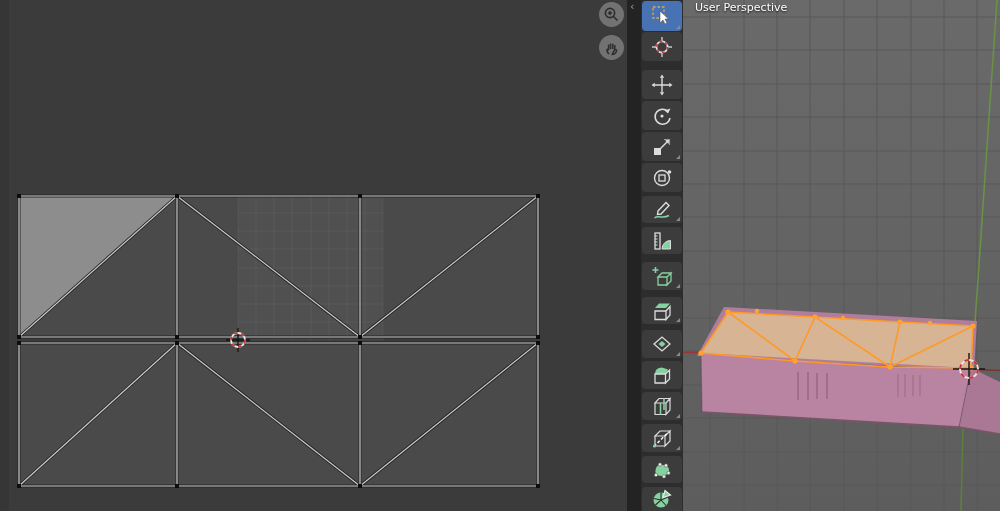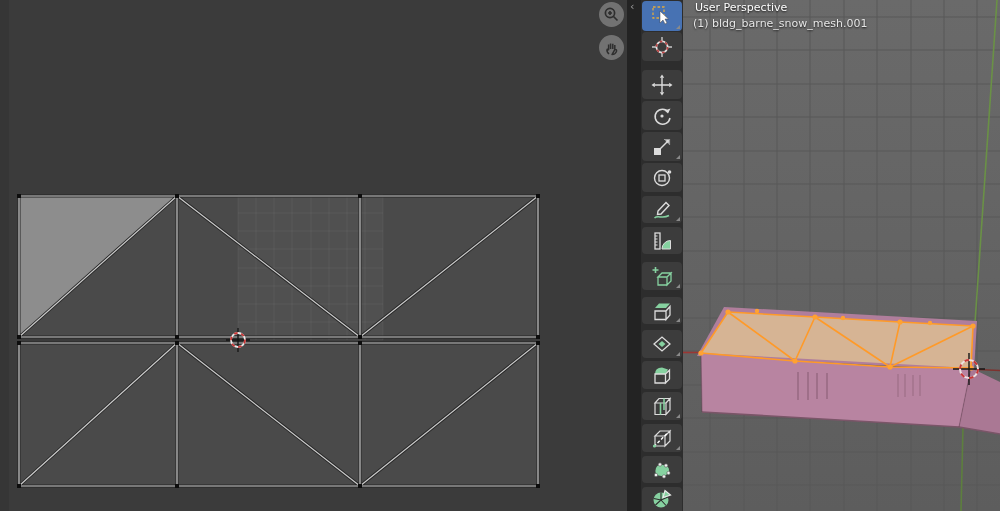--- a/index.html
+++ b/index.html
@@ -273,16 +273,15 @@
         </g>
       </g>
 
       <g>
         <path d="M286,353 V385 M270,369 H302" stroke="#161616" stroke-width="1.4" fill="none"></path>
         <circle cx="286" cy="369" r="9" fill="none" stroke="#ece2e2" stroke-width="2"></circle>
         <circle cx="286" cy="369" r="9" fill="none" stroke="#c83737" stroke-width="2" stroke-dasharray="4.7,4.7"></circle>
       </g>
     </svg>
     <div id="vp-header">User Perspective</div>
-    <div id="vp-object">(1) bldg_barne_snow_mesh.001</div>
   </div>
 
 </div>
 
 </body></html>

